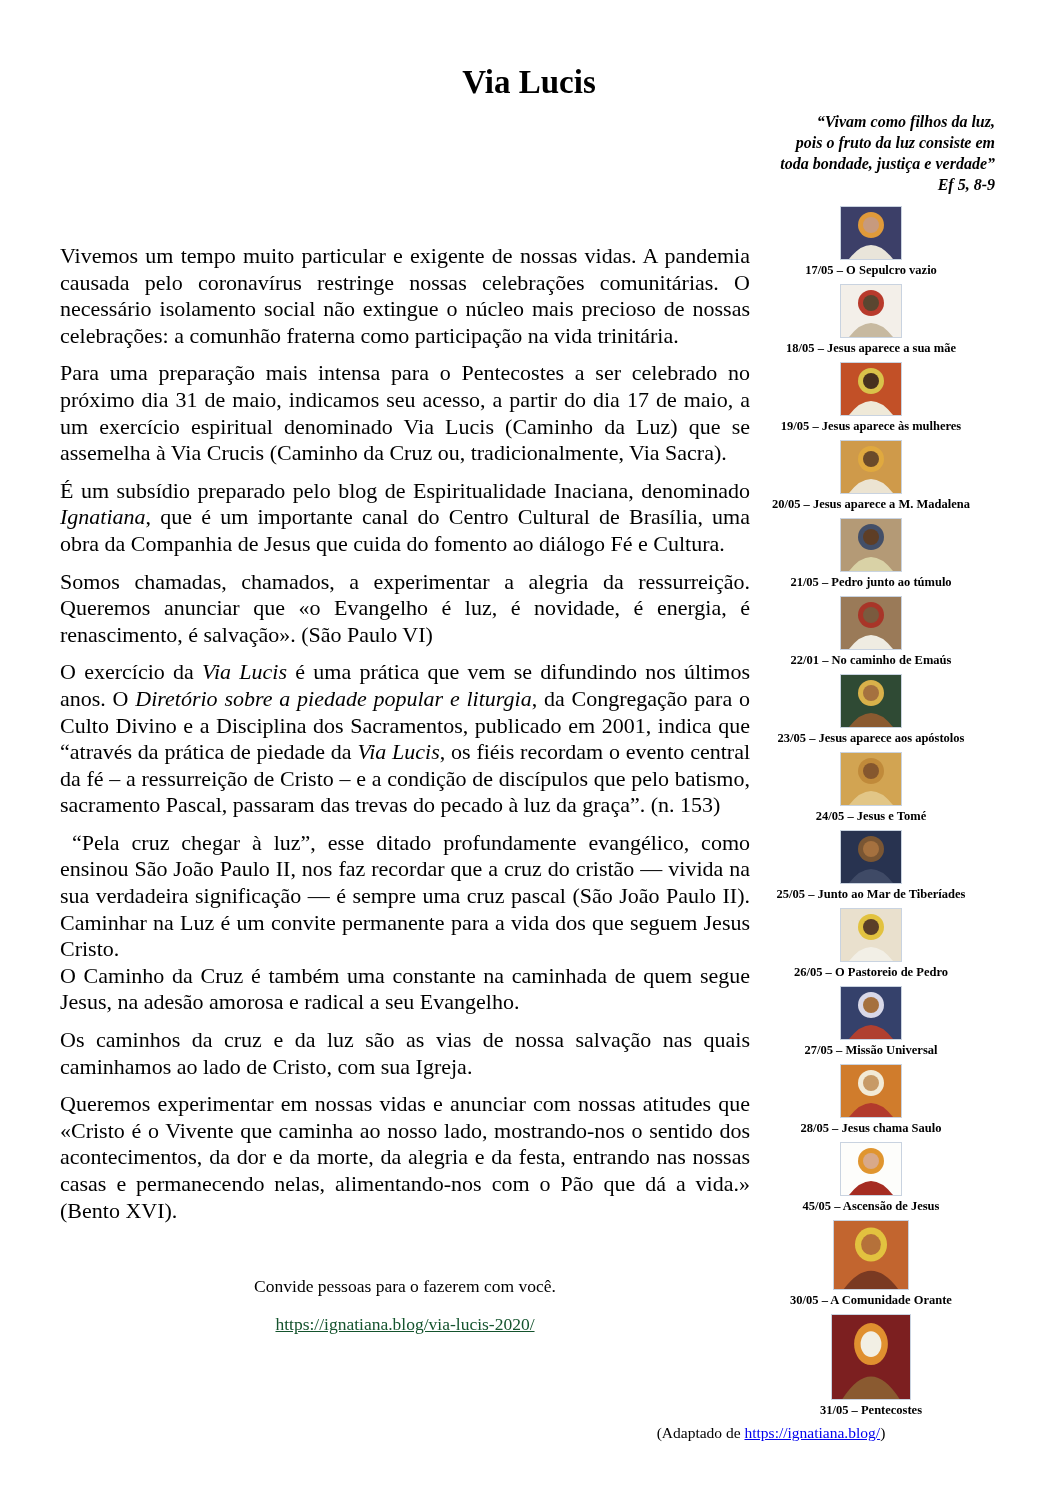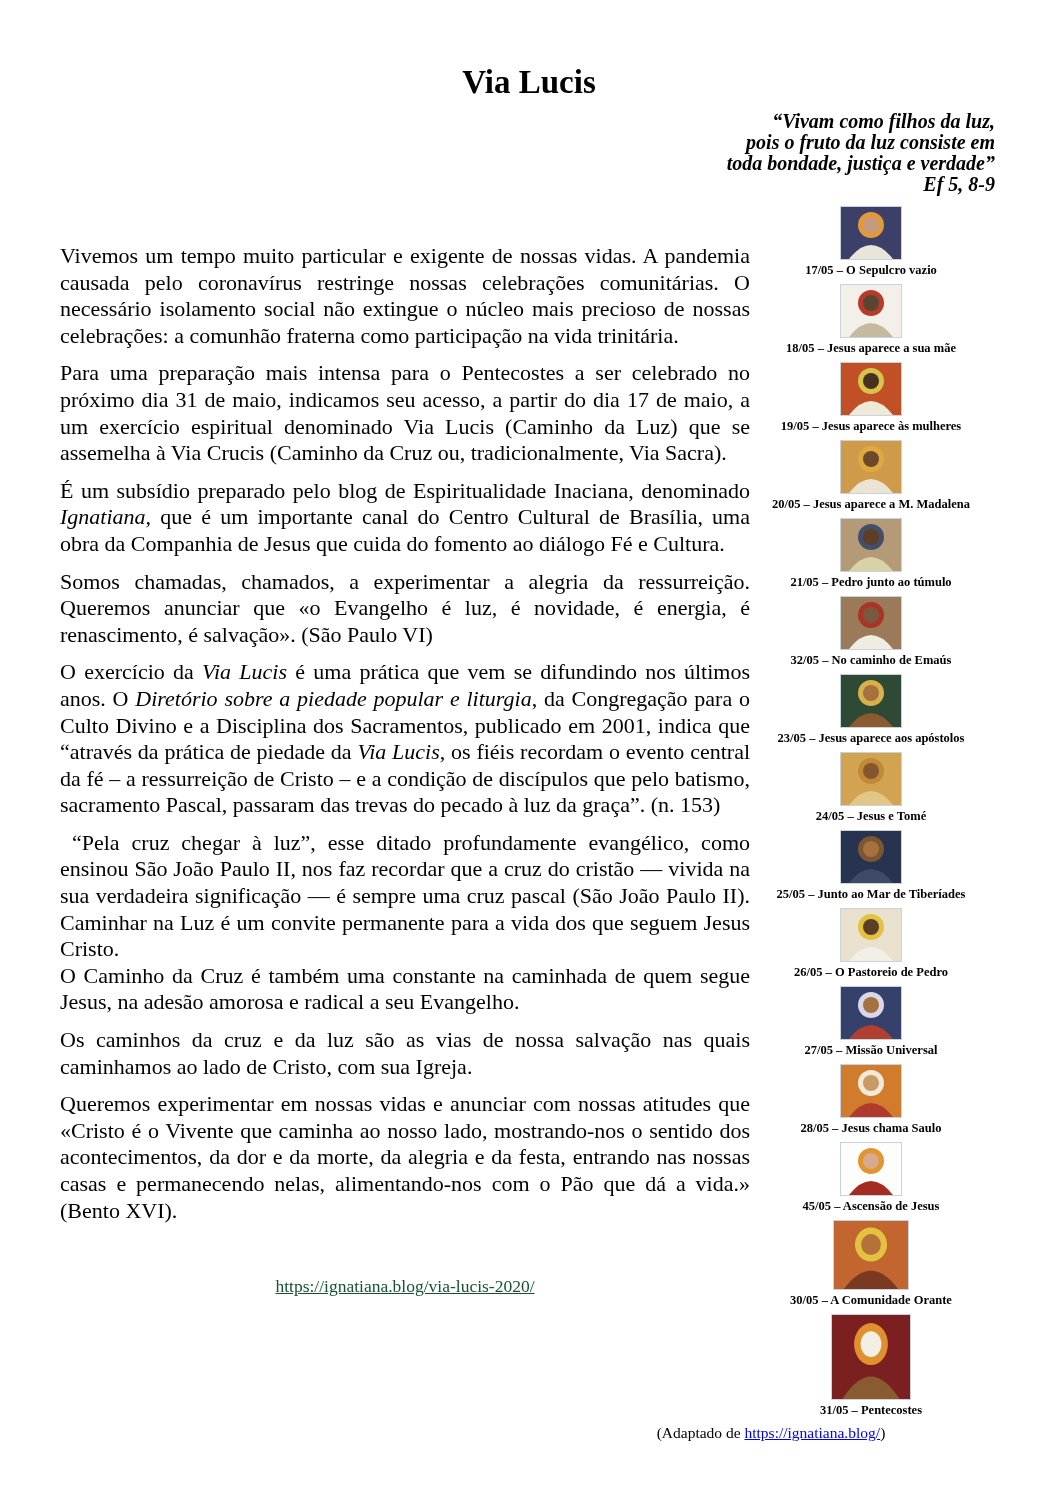--- a/index.html
+++ b/index.html
@@ -14,21 +14,21 @@
   }
   .title {
     padding-top:64px;
     text-align:center;
     font-size:33px;
     font-weight:bold;
   }
   .quote {
     margin:10px 63px 0 0;
     text-align:right;
-    font-size:20px;
+    font-size:16px;
     font-weight:bold;
     font-style:italic;
     line-height:21px;
   }
   .content { display:flex; margin-top:6px; }
   .main-col { width:690px; margin-left:60px; flex:0 0 auto; }
   .paragraphs { margin-top:42px; }
   .para {
     margin:0 0 11px 0;
     text-align:justify;
@@ -83,20 +83,21 @@
           <p class="para"><span>É um subsídio preparado pelo blog de Espiritualidade Inaciana, denominado </span><em>Ignatiana</em><span>, que é um importante canal do Centro Cultural de Brasília, uma obra da Companhia de Jesus que cuida do fomento ao diálogo Fé e Cultura.</span></p>
           <p class="para"><span>Somos chamadas, chamados, a experimentar a alegria da ressurreição. Queremos anunciar que «o Evangelho é luz, é novidade, é energia, é renascimento, é salvação». (São Paulo VI)</span></p>
           <p class="para"><span>O exercício da </span><em>Via Lucis</em><span> é uma prática que vem se difundindo nos últimos anos. O </span><em>Diretório sobre a piedade popular e liturgia</em><span>, da Congregação para o Culto Divino e a Disciplina dos Sacramentos, publicado em 2001, indica que “através da prática de piedade da </span><em>Via Lucis</em><span>, os fiéis recordam o evento central da fé – a ressurreição de Cristo – e a condição de discípulos que pelo batismo, sacramento Pascal, passaram das trevas do pecado à luz da graça”. (n. 153)</span></p>
           <p class="para"><span>&nbsp;“Pela cruz chegar à luz”, esse ditado profundamente evangélico, como ensinou São João Paulo II, nos faz recordar que a cruz do cristão — vivida na sua verdadeira significação — é sempre uma cruz pascal (São João Paulo II). Caminhar na Luz é um convite permanente para a vida dos que seguem Jesus Cristo.
 O Caminho da Cruz é também uma constante na caminhada de quem segue Jesus, na adesão amorosa e radical a seu Evangelho.</span></p>
           <p class="para"><span>Os caminhos da cruz e da luz são as vias de nossa salvação nas quais caminhamos ao lado de Cristo, com sua Igreja.</span></p>
           <p class="para"><span>Queremos experimentar em nossas vidas e anunciar com nossas atitudes que «Cristo é o Vivente que caminha ao nosso lado, mostrando-nos o sentido dos acontecimentos, da dor e da morte, da alegria e da festa, entrando nas nossas casas e permanecendo nelas, alimentando-nos com o Pão que dá a vida.» (Bento XVI).</span></p>
         </div>
 
       <div class="footer-center">
+        <div class="line">Convide pessoas para o fazerem com você.</div>
         <div class="line"><a href="#" style="color: #14532d;">https://ignatiana.blog/via-lucis-2020/</a></div>
       </div>
     </div>
 
     <div class="sidebar">
       <div>
           <div class="station">
             <svg class="tile" width="60" height="52" viewBox="0 0 60 52" preserveAspectRatio="none">
               <rect x="0" y="0" width="60" height="52" fill="#3c3f68"></rect>
               <circle cx="30" cy="18" r="13" fill="#e09a3a"></circle>
@@ -141,21 +142,21 @@
             </svg>
             <div class="caption">21/05 – Pedro junto ao túmulo</div>
           </div>
           <div class="station">
             <svg class="tile" width="60" height="52" viewBox="0 0 60 52" preserveAspectRatio="none">
               <rect x="0" y="0" width="60" height="52" fill="#9a7a58"></rect>
               <circle cx="30" cy="18" r="13" fill="#a83528"></circle>
               <circle cx="30" cy="18" r="8" fill="#7a5a3e"></circle>
               <path d="M8 52 Q30 24 52 52 Z" fill="#efece2"></path>
             </svg>
-            <div class="caption">32/05 – No caminho de Emaús</div>
+            <div class="caption">22/01 – No caminho de Emaús</div>
           </div>
           <div class="station">
             <svg class="tile" width="60" height="52" viewBox="0 0 60 52" preserveAspectRatio="none">
               <rect x="0" y="0" width="60" height="52" fill="#2f4a34"></rect>
               <circle cx="30" cy="18" r="13" fill="#d9b14a"></circle>
               <circle cx="30" cy="18" r="8" fill="#a5713f"></circle>
               <path d="M8 52 Q30 24 52 52 Z" fill="#8a5a30"></path>
             </svg>
             <div class="caption">23/05 – Jesus aparece aos apóstolos</div>
           </div>

